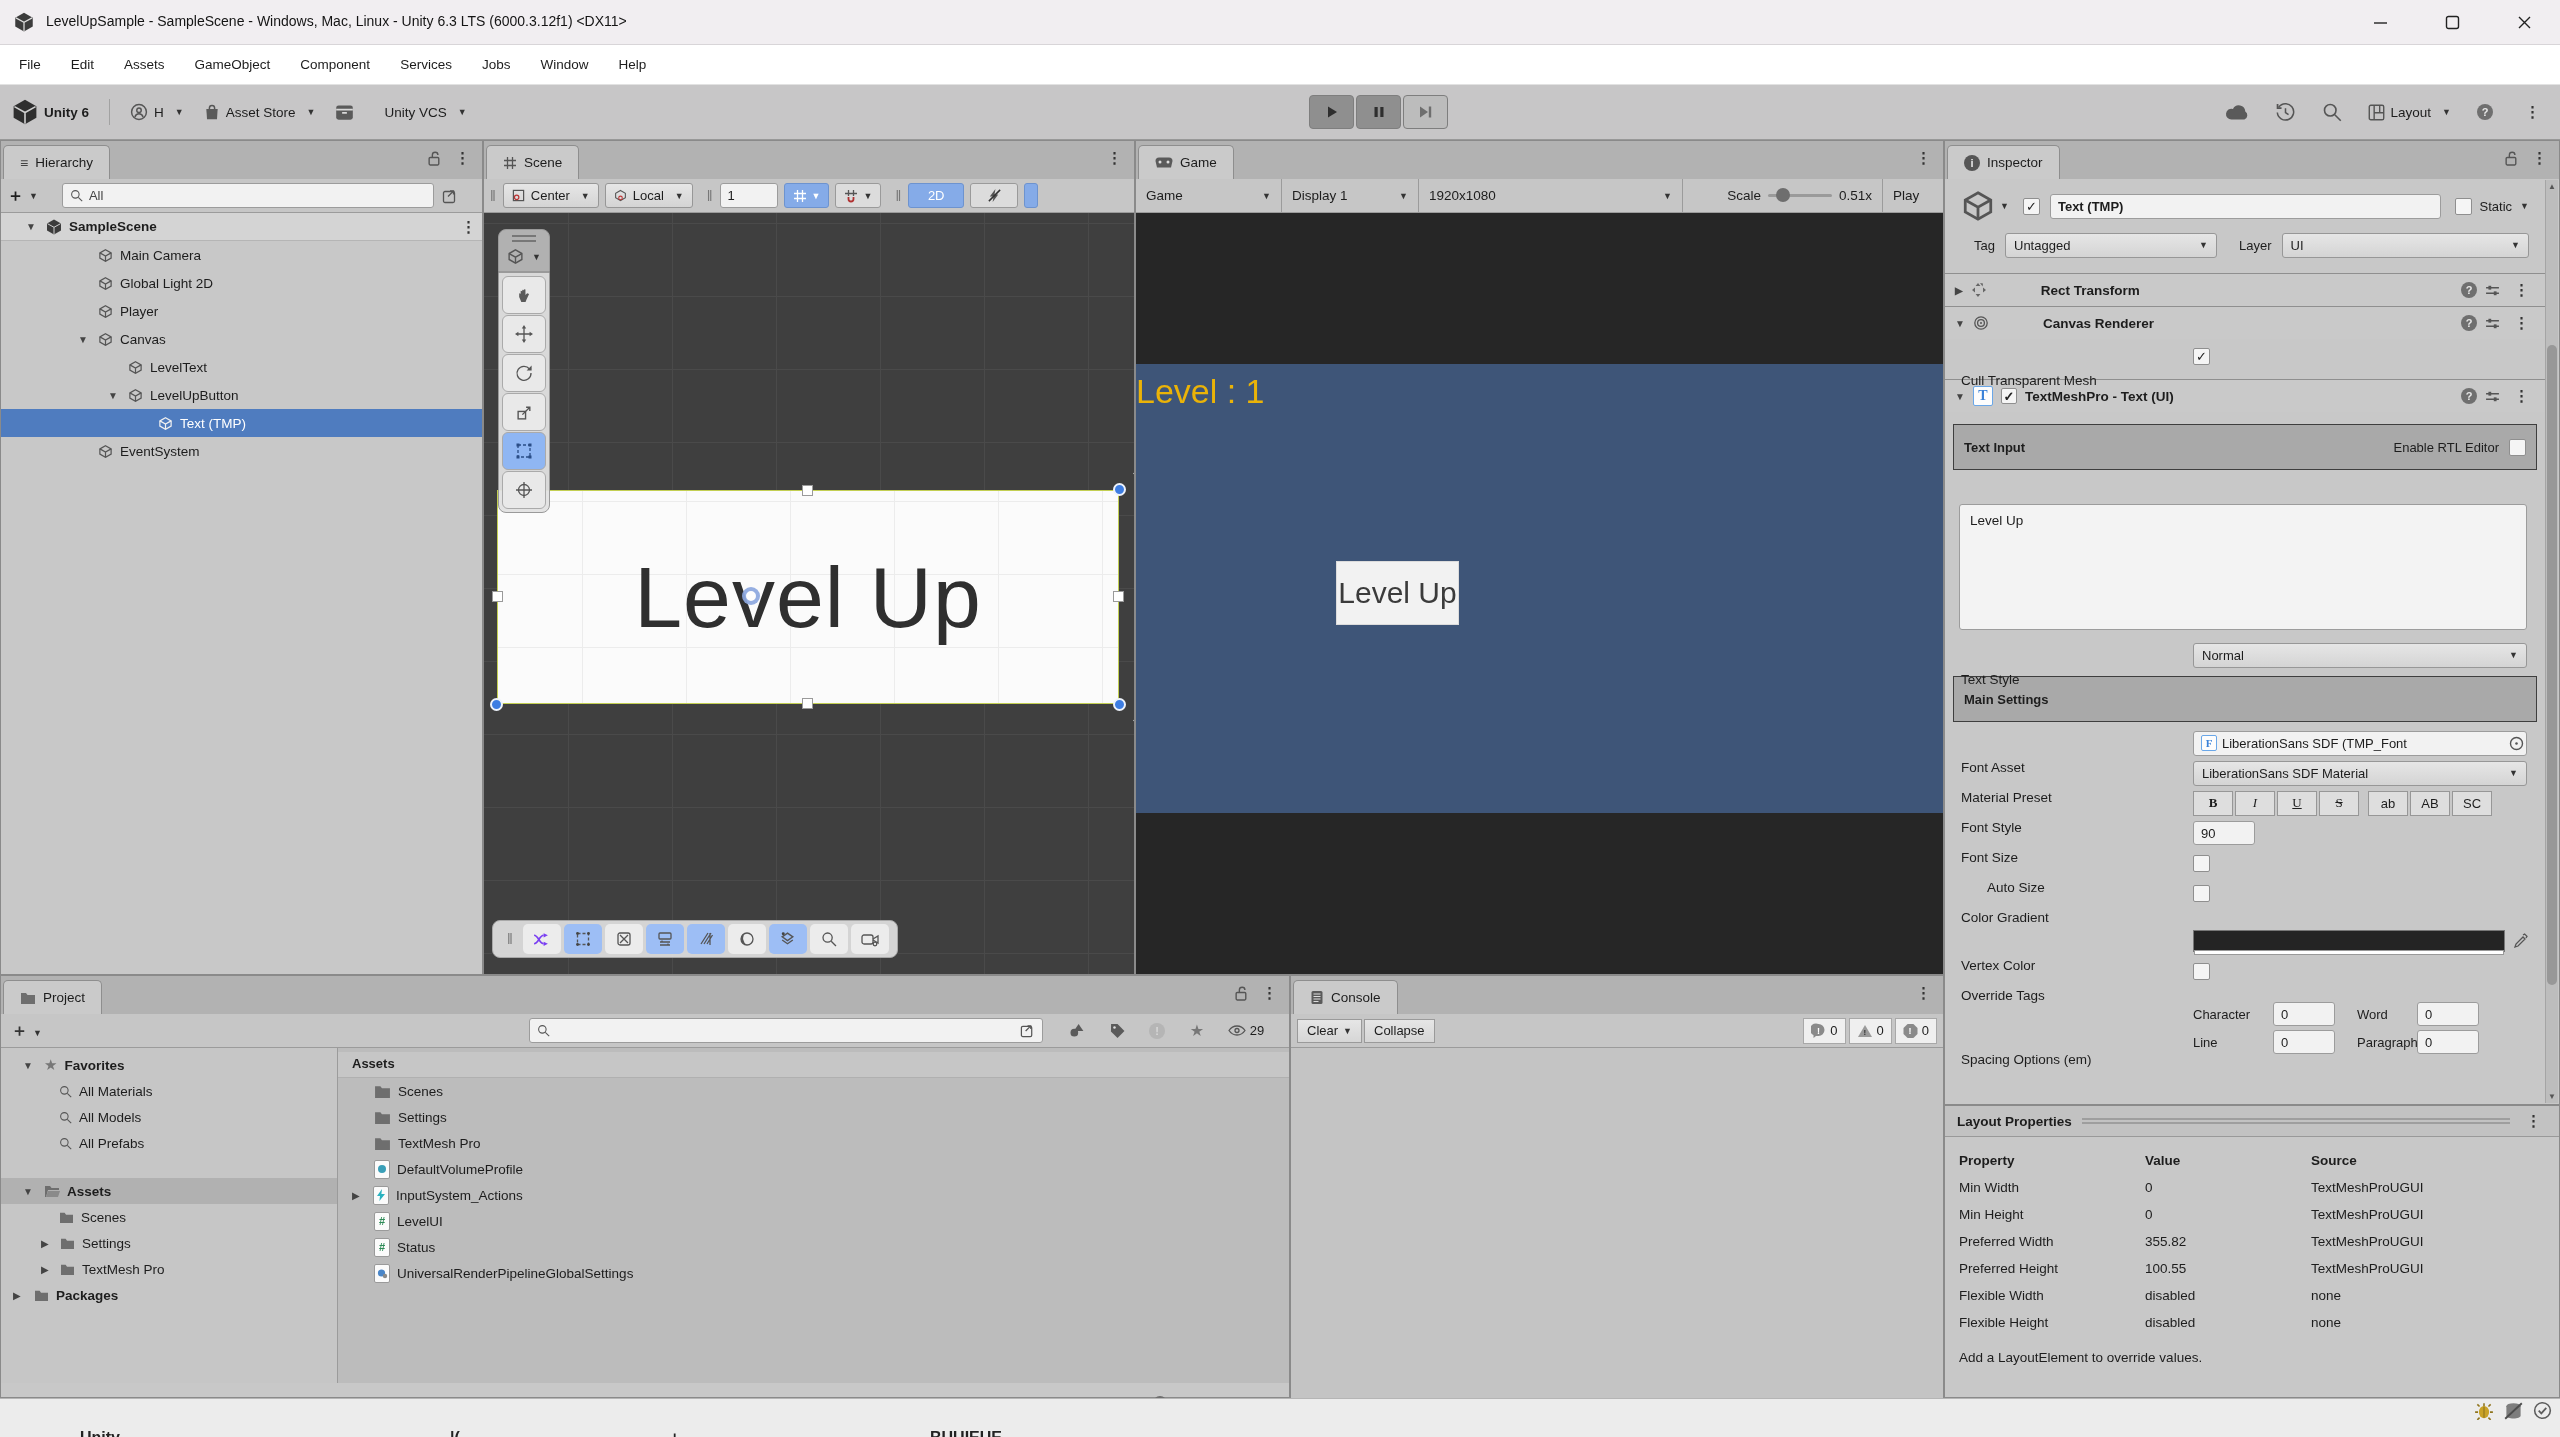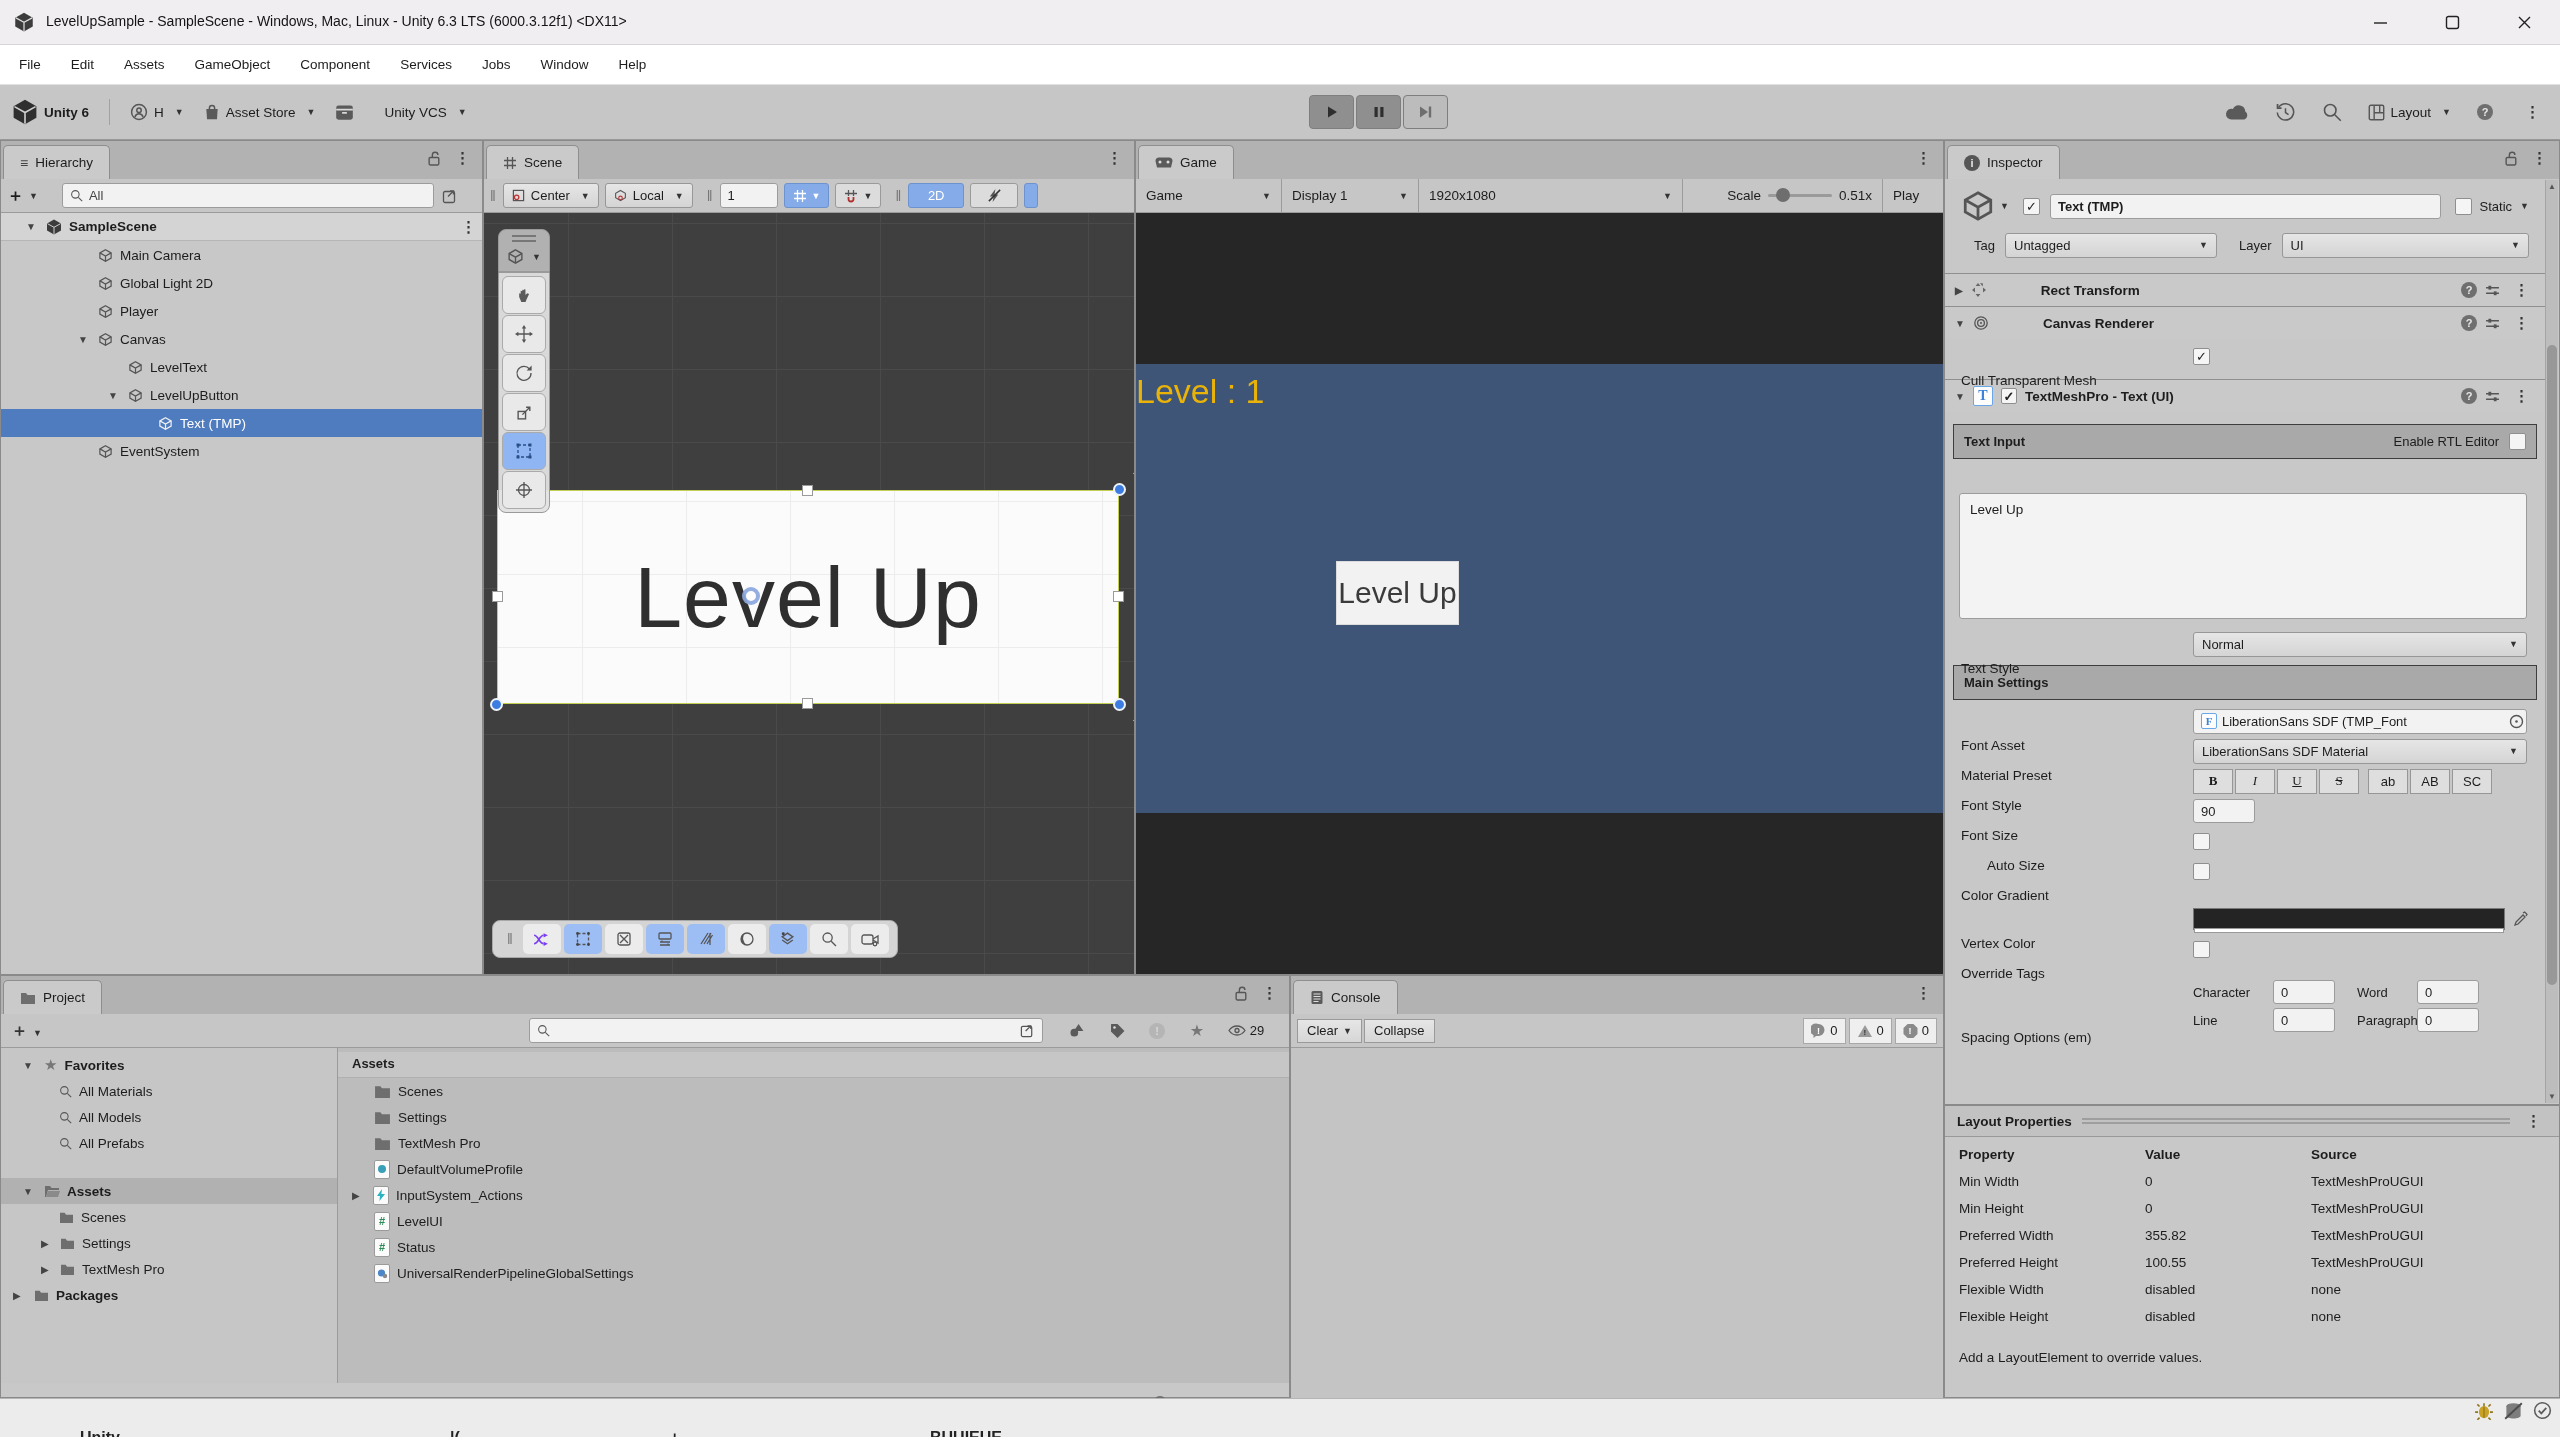--- a/index.html
+++ b/index.html
@@ -92,38 +92,38 @@
   .slider{width:64px;height:3px;background:#9a9a9a;border-radius:2px;position:relative;}
   .slider .knob{position:absolute;left:8px;top:-6px;width:14px;height:14px;border-radius:50%;background:#6e6e6e;}
   
   #inspector{left:1944px;top:140px;width:616px;height:965px;}
   #insc{position:absolute;left:0;top:38px;right:14px;bottom:0;overflow:hidden;}
   .irow{display:flex;align-items:center;padding:0 0 0 16px;height:30px;}
   .ilabel{width:232px;flex:none;font-size:13.5px;margin-top:48px;}
   .ifield{flex:1;margin-right:18px;}
   .chead{height:33px;border-top:1px solid #8f8f8f;background:#c9c9c9;display:flex;align-items:center;padding:0 10px;gap:8px;font-weight:bold;font-size:13.5px;}
   .chead .grow{flex:1;}
-  .secbar{margin:6px 8px;height:35px;background:#a9a9a9;border:1.5px solid #3e3e3e;display:flex;align-items:center;padding:9px 10px;font-weight:bold;}
+  .secbar{margin:6px 8px;height:46px;background:#a9a9a9;border:1.5px solid #3e3e3e;display:flex;align-items:center;padding:9px 10px;font-weight:bold;}
   .ticon{width:20px;height:20px;border:1.5px solid #6aa7e8;background:#fdfdfd;color:#3b82d8;font-family:"Liberation Serif",serif;font-weight:bold;font-size:14px;display:inline-flex;align-items:center;justify-content:center;border-radius:2px;flex:none;}
   #tmp-textarea{margin:34px 18px 0 14px;height:126px;background:#f3f3f3;border:1px solid #9c9c9c;border-radius:3px;padding:8px 10px;font-size:13.5px;}
   .fsb{width:40px;height:25px;background:#dedede;border:1px solid #979797;display:inline-flex;align-items:center;justify-content:center;font-size:13px;}
   .fsb.ser{font-family:"Liberation Serif",serif;}
   #vswatch{height:22px;background:#242424;border:1px solid #777;position:relative;flex:1;margin-right:8px;}
   #vswatch::after{content:"";position:absolute;left:0;right:0;bottom:-4px;height:3px;background:#fff;border:1px solid #999;}
   .mini{width:62px;height:24px;}
   #iscroll{position:absolute;right:1px;top:39px;width:13px;bottom:1px;background:#bdbdbd;border-left:1px solid #a5a5a5;}
   #iscroll .thumb{position:absolute;left:1px;width:10px;top:165px;height:640px;background:#989898;border-radius:5px;}
   #iscroll .sarr{position:absolute;left:2px;font-size:8px;color:#555;}
   
   #layoutprops{left:1944px;top:1105px;width:616px;height:293px;}
   #lp-head{height:31px;background:#c2c2c2;border-bottom:1px solid #999;display:flex;align-items:center;padding:0 12px;gap:10px;}
   #lp-head b{font-size:13.5px;}
   .dbl{flex:1;height:6px;border-top:2px solid #9e9e9e;border-bottom:2px solid #9e9e9e;}
   #lp-table{padding:10px 0 0 14px;}
-  .lp-row{display:flex;height:27px;align-items:flex-start;font-size:13.5px;}
+  .lp-row{display:flex;height:27px;align-items:center;font-size:13.5px;}
   .lp-c1{width:186px;}.lp-c2{width:166px;}.lp-c3{flex:1;}
   #lp-note{padding:14px 0 0 14px;font-size:13.5px;}
   
   #project{left:0;top:975px;width:1290px;height:423px;}
   #p-toolbar .plus{margin:0 10px;font-size:17px;font-weight:bold;color:#333;}
   #p-search{position:absolute;left:528px;top:4px;width:514px;}
   .pico{display:flex;align-items:center;justify-content:center;width:40px;height:26px;}
   #p-body{position:absolute;left:0;top:72px;right:0;bottom:14px;display:flex;}
   #p-left{width:337px;border-right:1px solid #9b9b9b;padding-top:4px;background:#c6c6c6;}
   #p-right{flex:1;background:#bcbcbc;padding-top:4px;}

